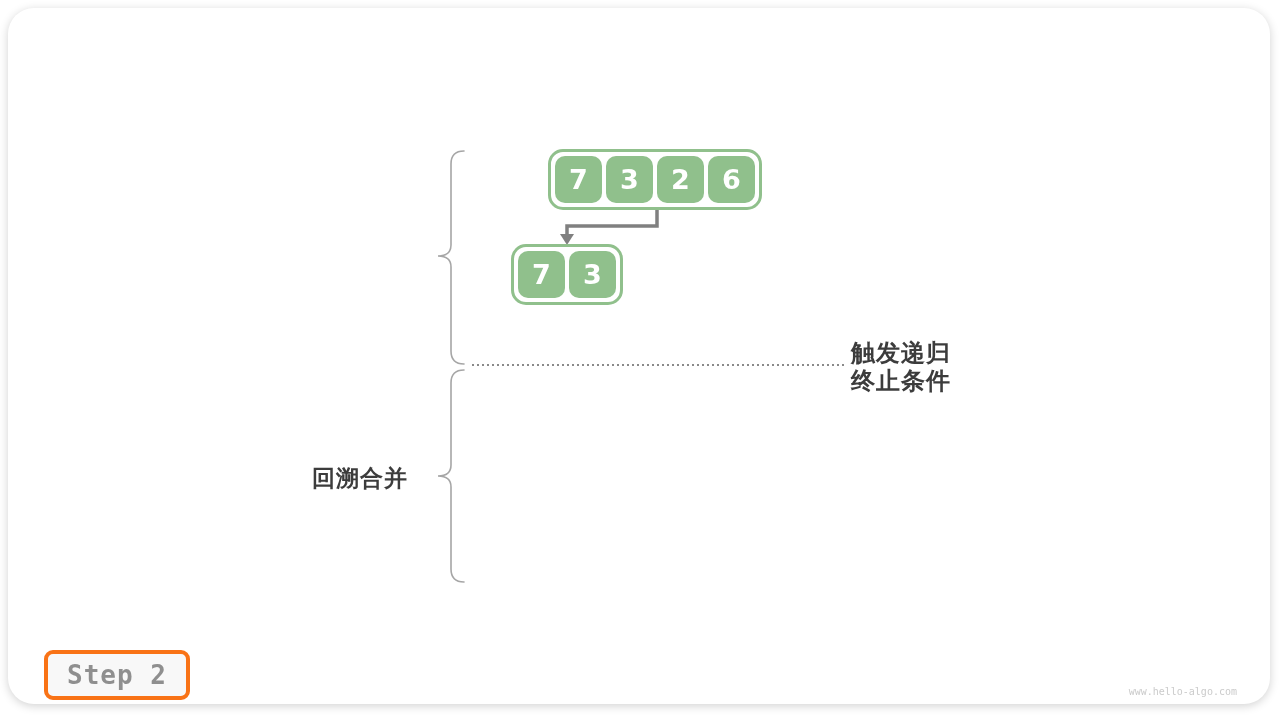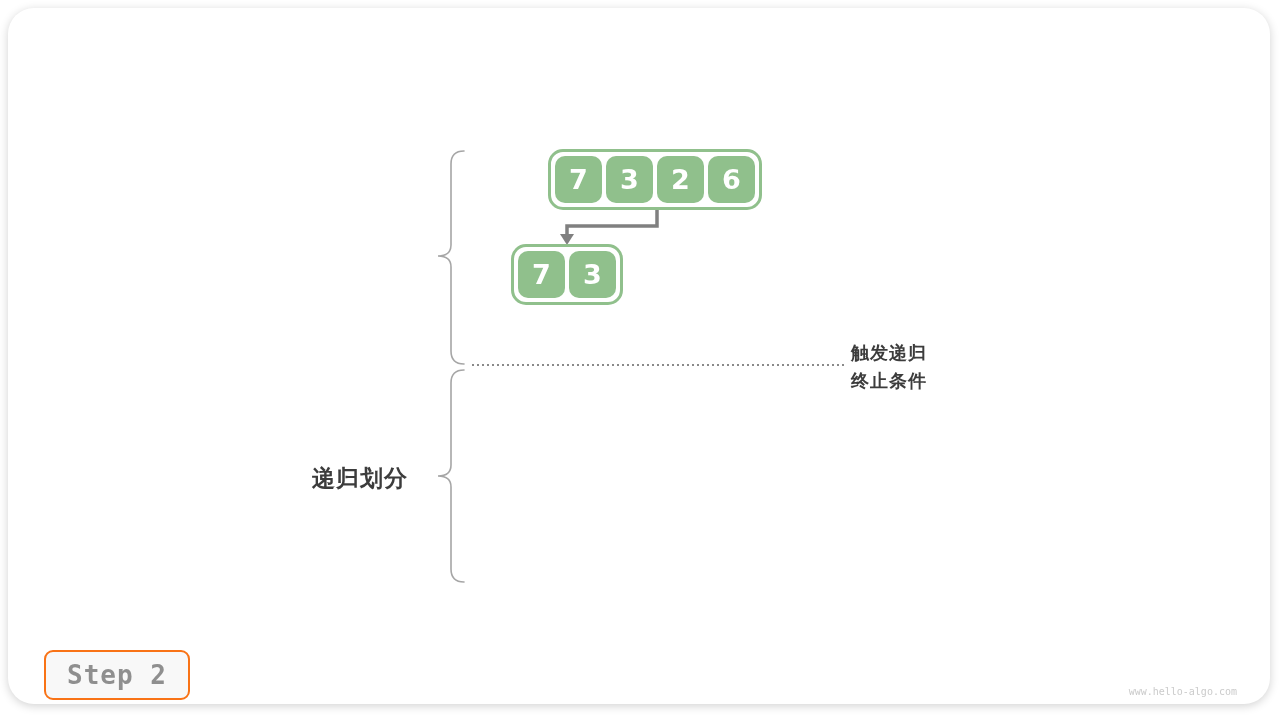--- a/index.html
+++ b/index.html
@@ -62,34 +62,34 @@
     font-weight: bold;
     color: #3c3c3c;
     letter-spacing: 1px;
   }
   .label-partition { left: 292px; top: 235px; }
   .label-merge     { left: 292px; top: 455px; }
   .annotation {
     position: absolute;
     left: 843px;
     top: 331px;
-    font-size: 18px;
+    font-size: 24px;
     font-weight: bold;
     color: #3c3c3c;
     line-height: 28px;
     letter-spacing: 1px;
   }
   .step-badge {
     position: absolute;
     left: 36px;
     top: 642px;
     width: 146px;
     height: 50px;
     box-sizing: border-box;
-    border: 2px solid #f97316;
+    border: 4px solid #f97316;
     border-radius: 9px;
     background: #f8f8f8;
     color: #8f8f8f;
     font-family: "DejaVu Sans Mono", monospace;
     font-weight: bold;
     font-size: 26px;
     display: flex;
     align-items: center;
     justify-content: center;
     letter-spacing: 1px;
@@ -113,21 +113,21 @@
     <path d="M456,143 Q443,143 443,156 L443,237 Q443,248 430,248 Q443,248 443,259 L443,343 Q443,356 456,356" fill="none" stroke="#a6a6a6" stroke-width="1.6" stroke-linecap="round"></path>
 
     <path d="M456,362 Q443,362 443,375 L443,457 Q443,468 430,468 Q443,468 443,479 L443,561 Q443,574 456,574" fill="none" stroke="#a6a6a6" stroke-width="1.6" stroke-linecap="round"></path>
 
     <line x1="464" y1="357" x2="836" y2="357" stroke="#8a8a8a" stroke-width="2" stroke-dasharray="2 3"></line>
 
     <path d="M649,199 L649,218 L559,218 L559,228" fill="none" stroke="#808080" stroke-width="3.5"></path>
     <polygon points="552,226 566,226 559,237" fill="#808080"></polygon>
   </svg>
 
-  <div class="side-label label-merge">递归划分</div>
+  <div class="side-label label-merge">回溯合并</div>
 
   <div class="array top-array">
     <div class="cell">7</div>
     <div class="cell">3</div>
     <div class="cell">2</div>
     <div class="cell">6</div>
   </div>
 
   <div class="array sub-array">
     <div class="cell">7</div>

